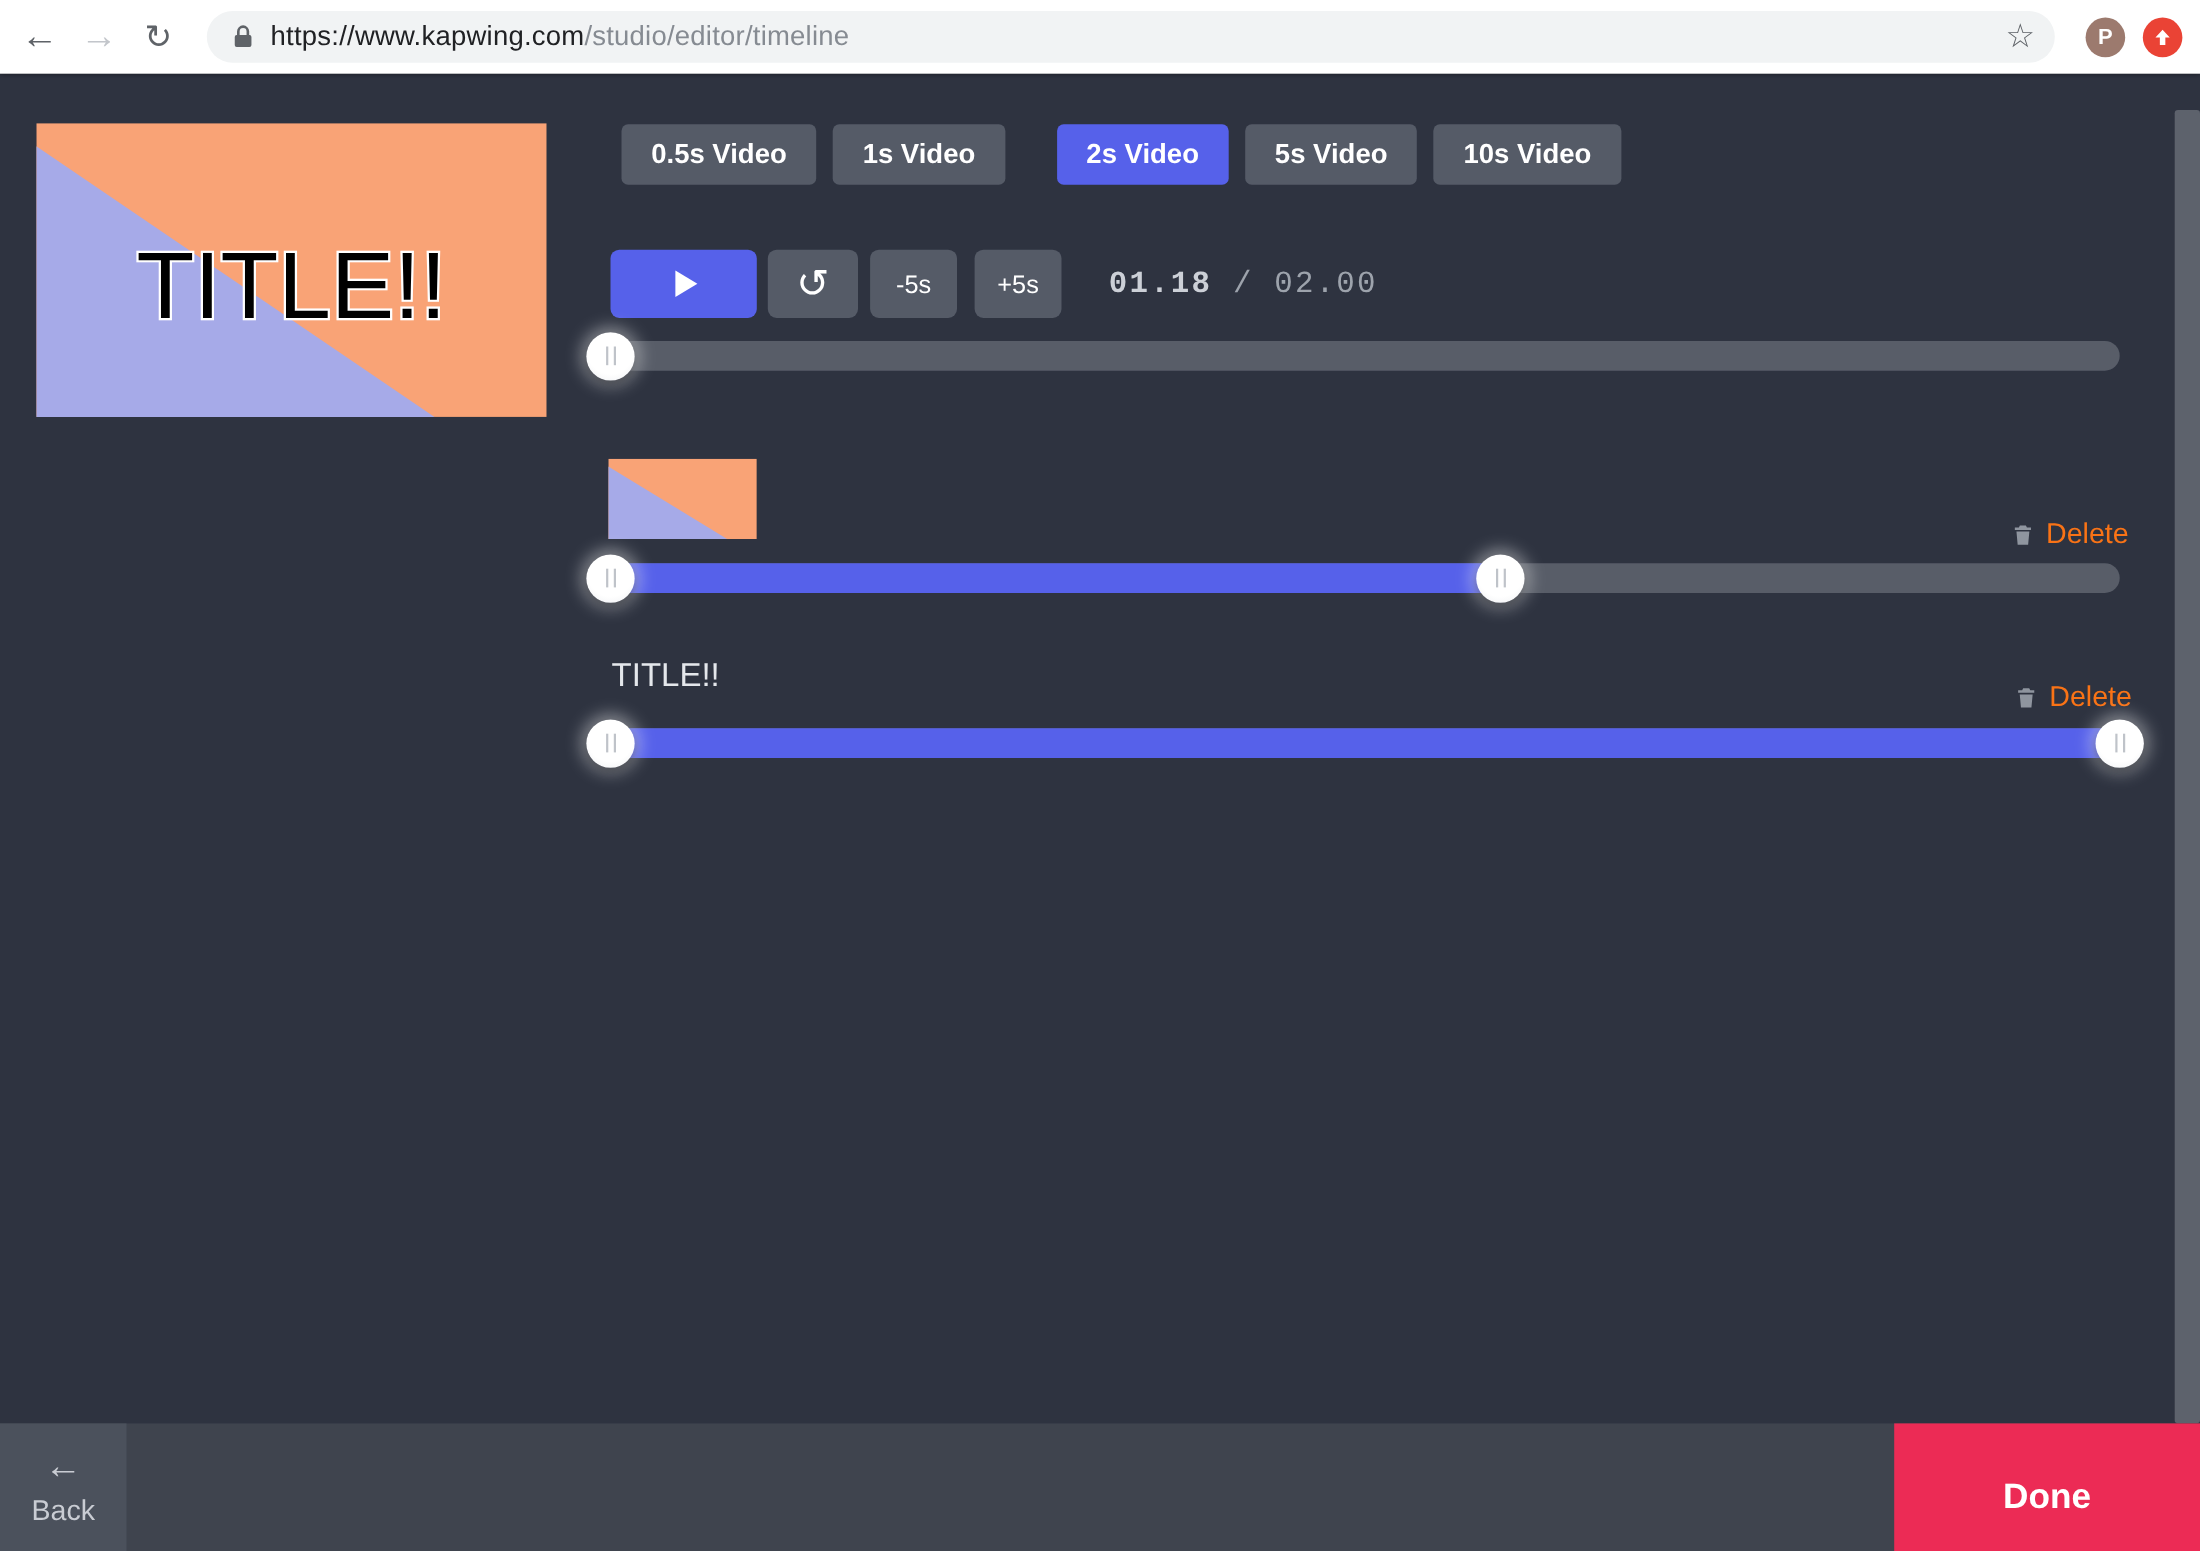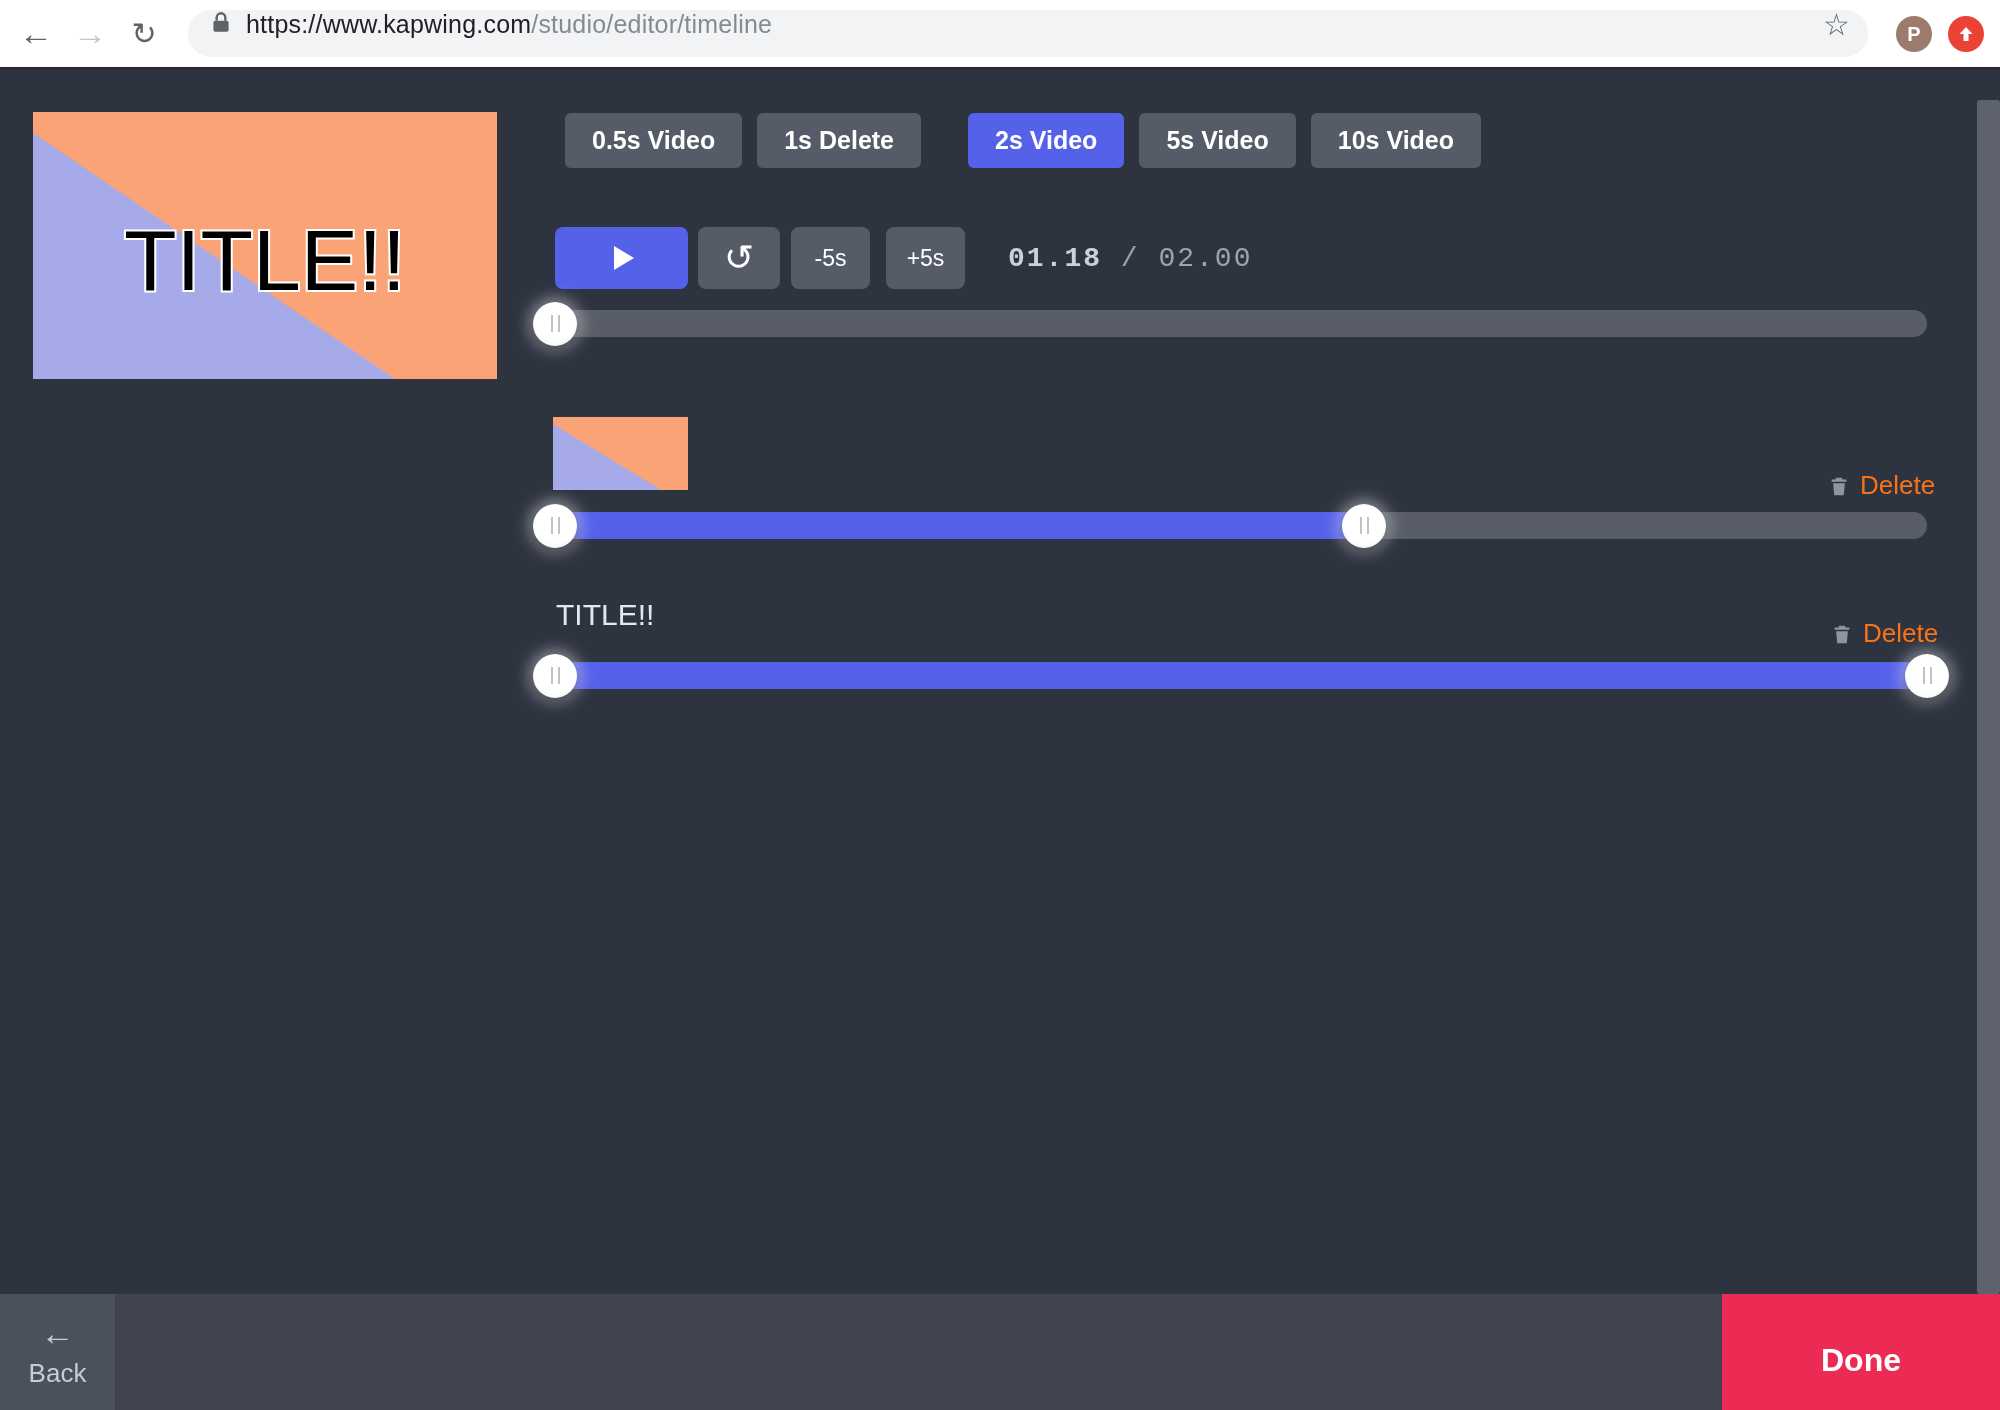--- a/index.html
+++ b/index.html
@@ -9,21 +9,21 @@
 
   
   .chrome { position:absolute; top:0; left:0; width:2000px; height:67px;
             background:#ffffff; box-shadow:0 1px 4px rgba(0,0,0,.35); z-index:5; }
   .nav-ico { position:absolute; top:0; height:67px; display:flex; align-items:center;
              justify-content:center; width:44px; font-size:34px; color:#5f6368; cursor:pointer; }
   .nav-ico.back    { left:14px; }
   .nav-ico.fwd     { left:68px; color:#c3c6cb; }
   .nav-ico.reload  { left:122px; font-size:30px; }
   .omnibox { position:absolute; left:188px; top:10px; width:1680px; height:47px;
-             background:#f1f3f4; border-radius:24px; display:flex; align-items:flex-start; }
+             background:#f1f3f4; border-radius:24px; display:flex; align-items:center; }
   .lock-wrap { margin-left:20px; width:26px; height:26px; flex:0 0 auto; }
   .url { margin-left:12px; font-size:25px; color:#202124; white-space:nowrap; letter-spacing:.2px; }
   .url .path { color:#868b92; }
   .star { margin-left:auto; margin-right:18px; font-size:30px; color:#5f6368; line-height:1; cursor:pointer; }
   .avatar { position:absolute; left:1896px; top:16px; width:36px; height:36px; border-radius:50%;
             background:#9c7a6e; color:#fff; font-size:20px; display:flex; align-items:center;
             justify-content:center; font-weight:700; }
   .update-btn { position:absolute; left:1948px; top:16px; width:36px; height:36px;
                 border-radius:50%; background:#ea4335; display:flex; align-items:center; justify-content:center; }
 
@@ -121,21 +121,21 @@
     <div class="preview">
       <svg width="464" height="267" viewBox="0 0 464 267">
         <rect width="464" height="267" fill="#f9a376"></rect>
         <polygon points="0,21 0,267 362,267" fill="#a6aae8"></polygon>
         <text x="232" y="148" text-anchor="middle" dominant-baseline="central" font-family="Liberation Sans, sans-serif" font-size="86" fill="#000000" stroke="#ffffff" stroke-width="4" paint-order="stroke">TITLE!!</text>
       </svg>
     </div>
 
     <div class="durations">
       <button class="dur-btn">0.5s Video</button>
-      <button class="dur-btn">1s Delete</button>
+      <button class="dur-btn">1s Video</button>
       <button class="dur-btn active">2s Video</button>
       <button class="dur-btn">5s Video</button>
       <button class="dur-btn">10s Video</button>
     </div>
 
     <div class="controls">
       <button class="ctl play">
         <span class="play-tri"></span>
       </button>
       <button class="ctl replay">

